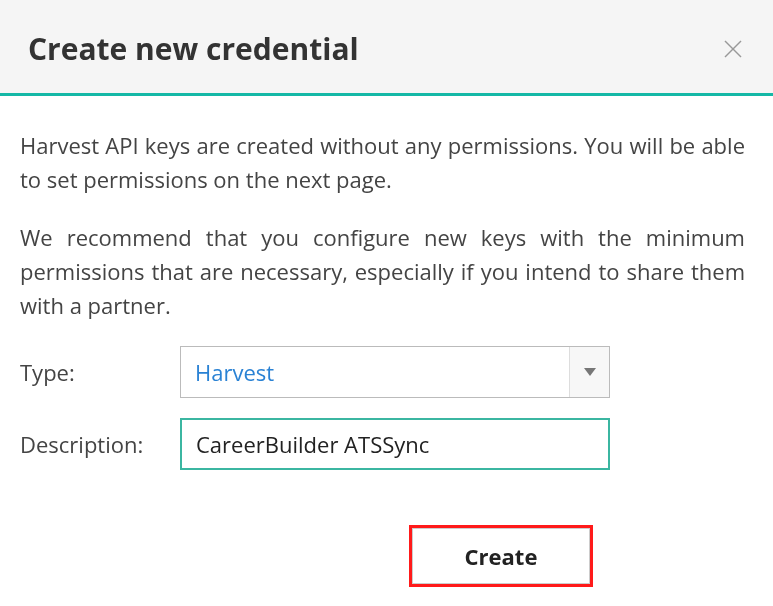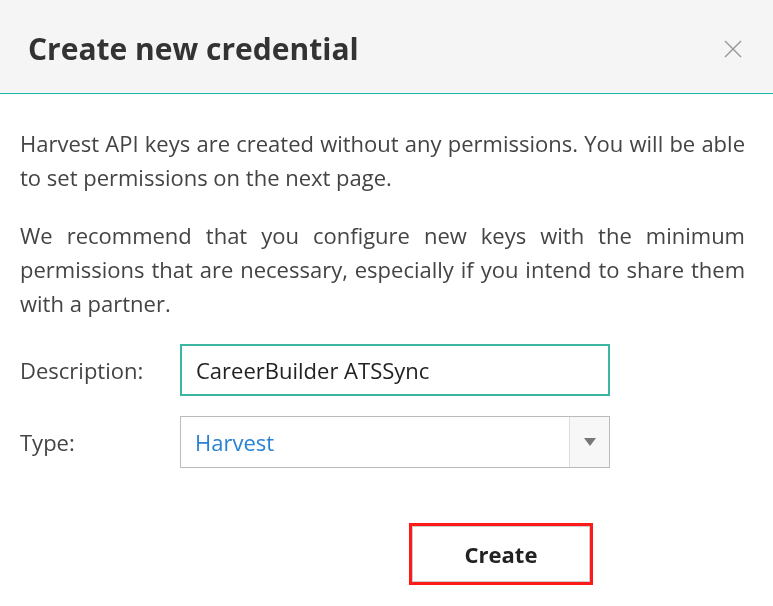--- a/index.html
+++ b/index.html
@@ -10,21 +10,21 @@
     body {
       font-family: "Open Sans", "Helvetica Neue", Arial, sans-serif;
       background: #fff;
       width: 773px;
       height: 606px;
       overflow: hidden;
     }
     .dialog-header {
       background: #f5f5f5;
       padding: 28px 28px 24px 28px;
-      border-bottom: 1px solid #14b8a6;
+      border-bottom: 3px solid #14b8a6;
       display: flex;
       justify-content: space-between;
       align-items: center;
     }
     .dialog-title {
       font-size: 30px;
       font-weight: 700;
       color: #333;
     }
     .close-icon {
@@ -127,32 +127,32 @@
       <line x1="20" y1="4" x2="4" y2="20"></line>
     </svg>
   </span>
 </div>
 
 <div class="dialog-body">
   <p class="para">Harvest API keys are created without any permissions. You will be able to set permissions on the next page.</p>
   <p class="para">We recommend that you configure new keys with the minimum permissions that are necessary, especially if you intend to share them with a partner.</p>
 
   <div class="form-row">
-    <label class="form-label">Description:</label>
-    <input type="text" class="text-input" value="CareerBuilder ATSSync" style="">
-  </div>
-
-  <div class="form-row">
     <label class="form-label">Type:</label>
     <div class="select-wrap">
       <span class="select-value">Harvest</span>
       <span class="select-arrow">
         <svg viewBox="0 0 12 8">
             <polygon points="0,0 12,0 6,8"></polygon>
           </svg>
       </span>
     </div>
   </div>
 
+  <div class="form-row">
+    <label class="form-label">Description:</label>
+    <input type="text" class="text-input" value="CareerBuilder ATSSync" style="">
+  </div>
+
   <div class="button-row">
     <button class="create-button">Create</button>
   </div>
 </div>
 
 </body></html>

